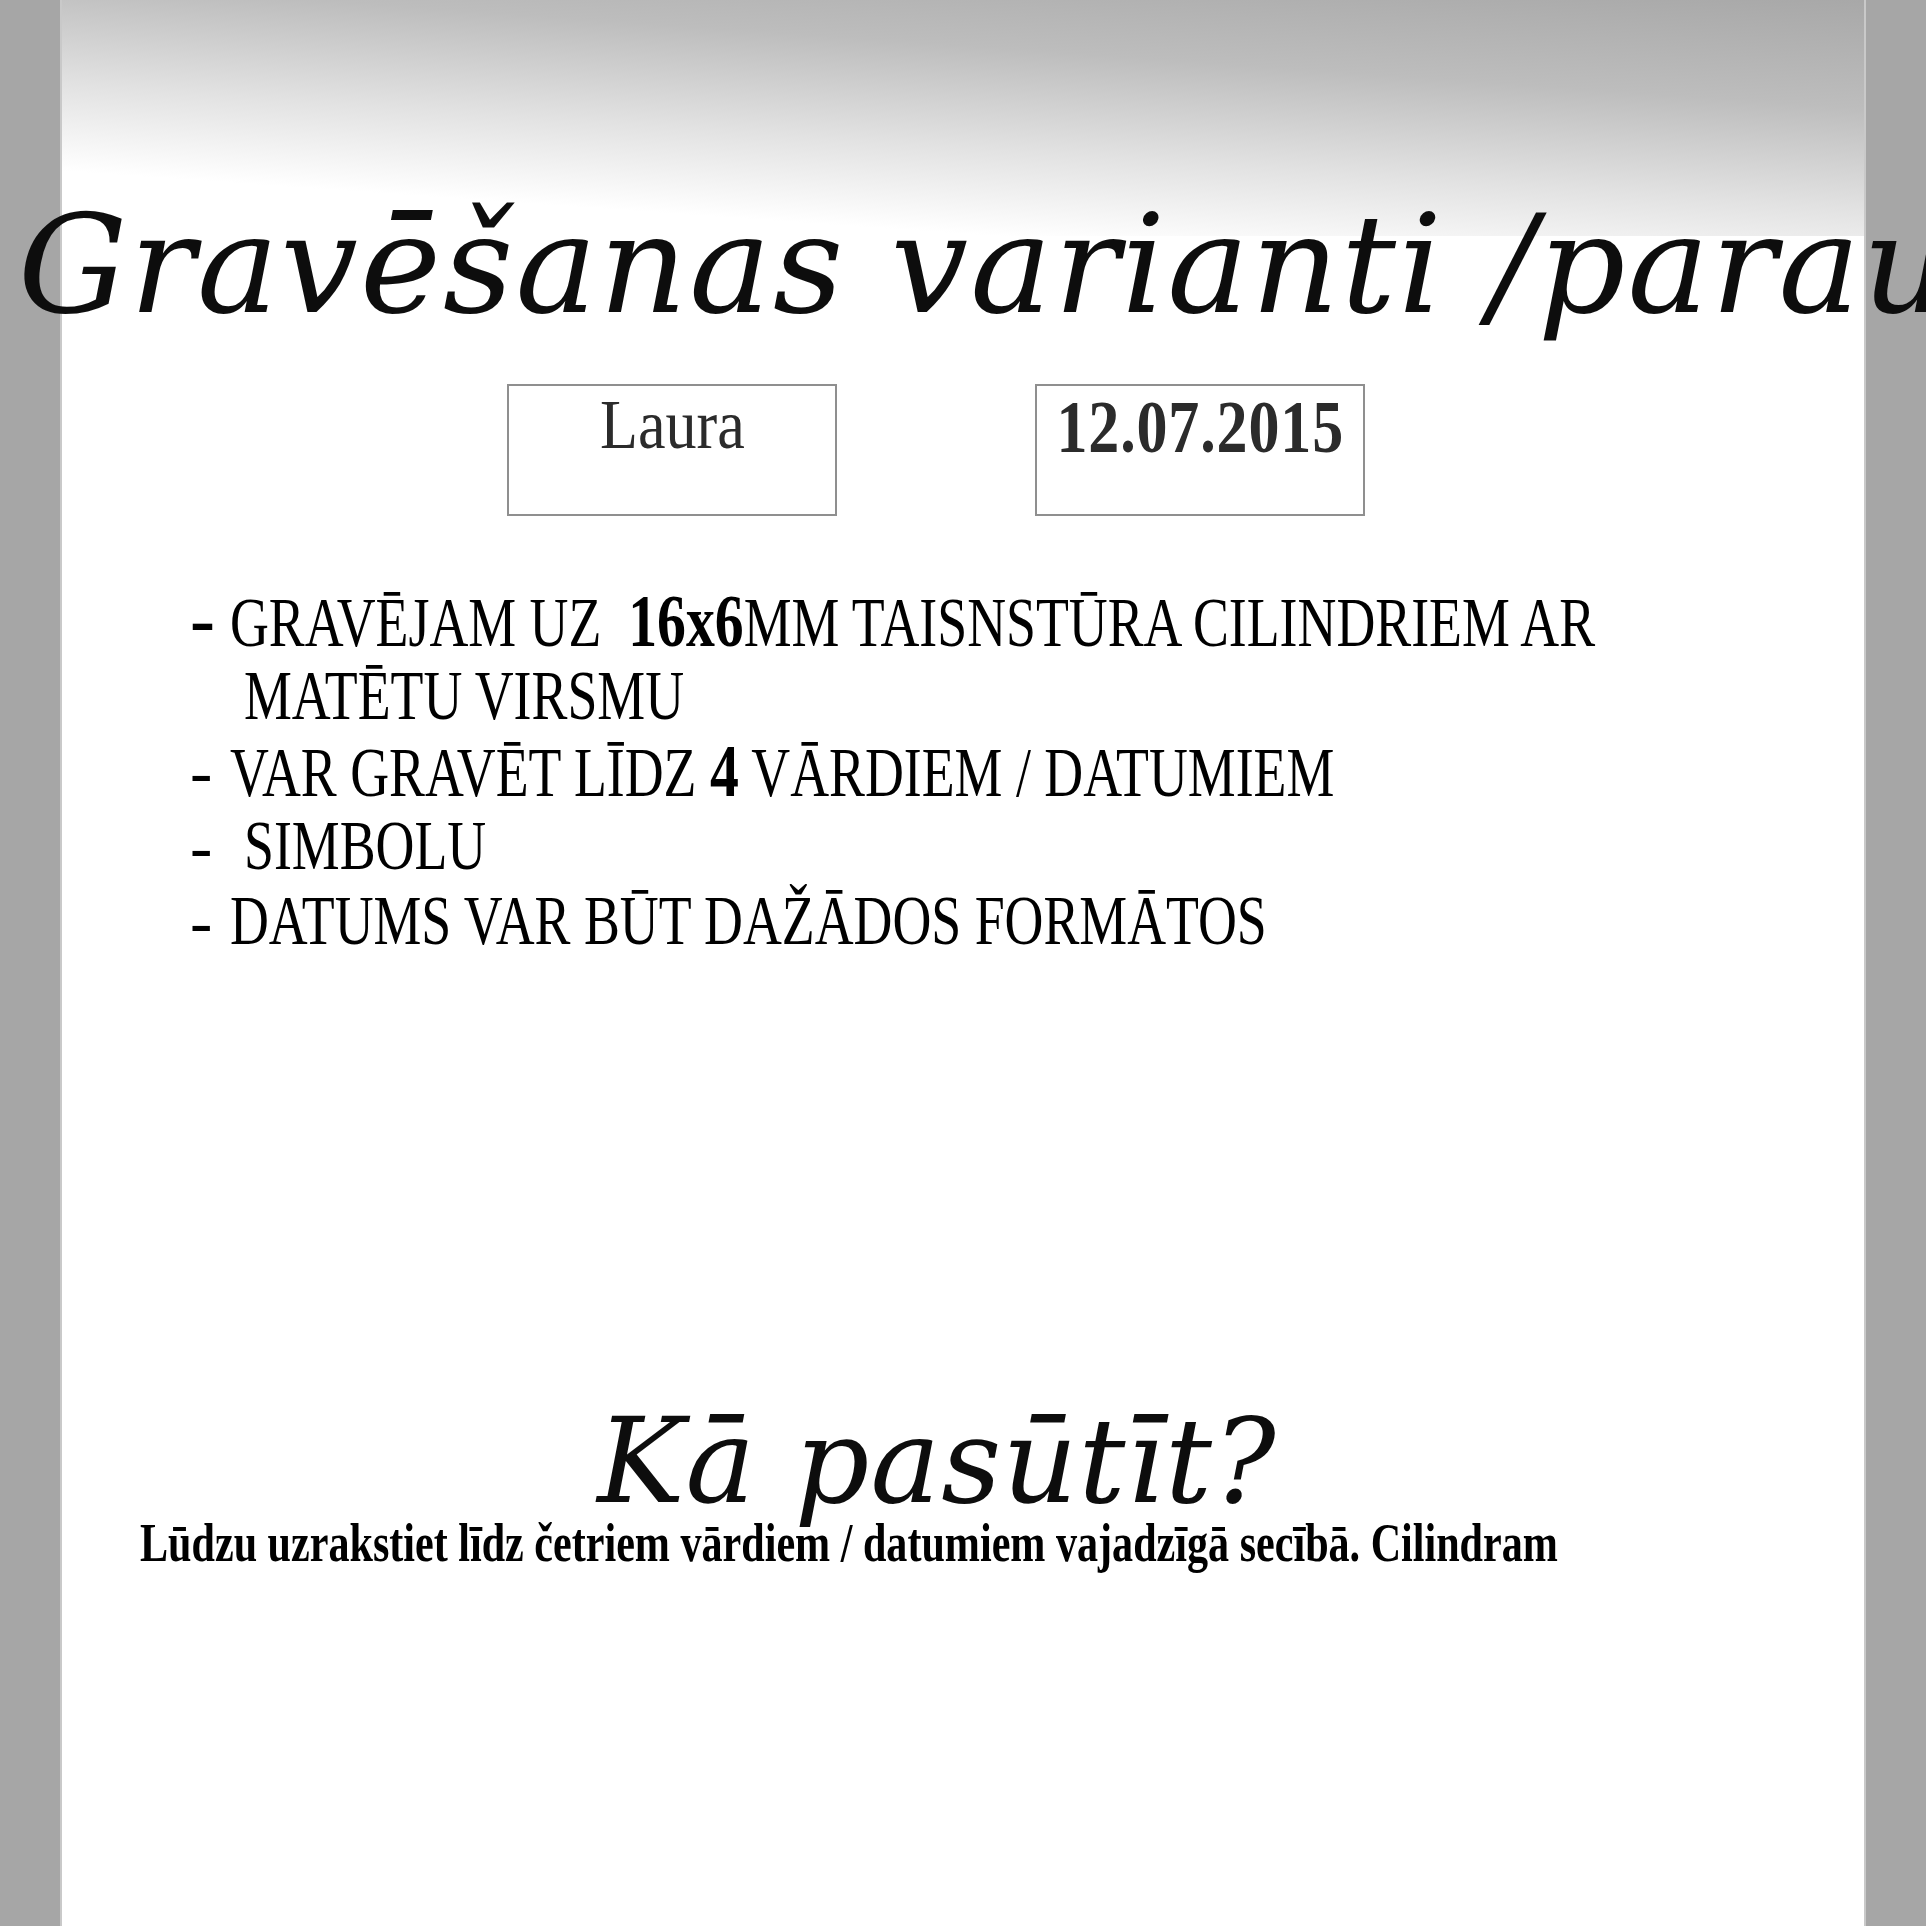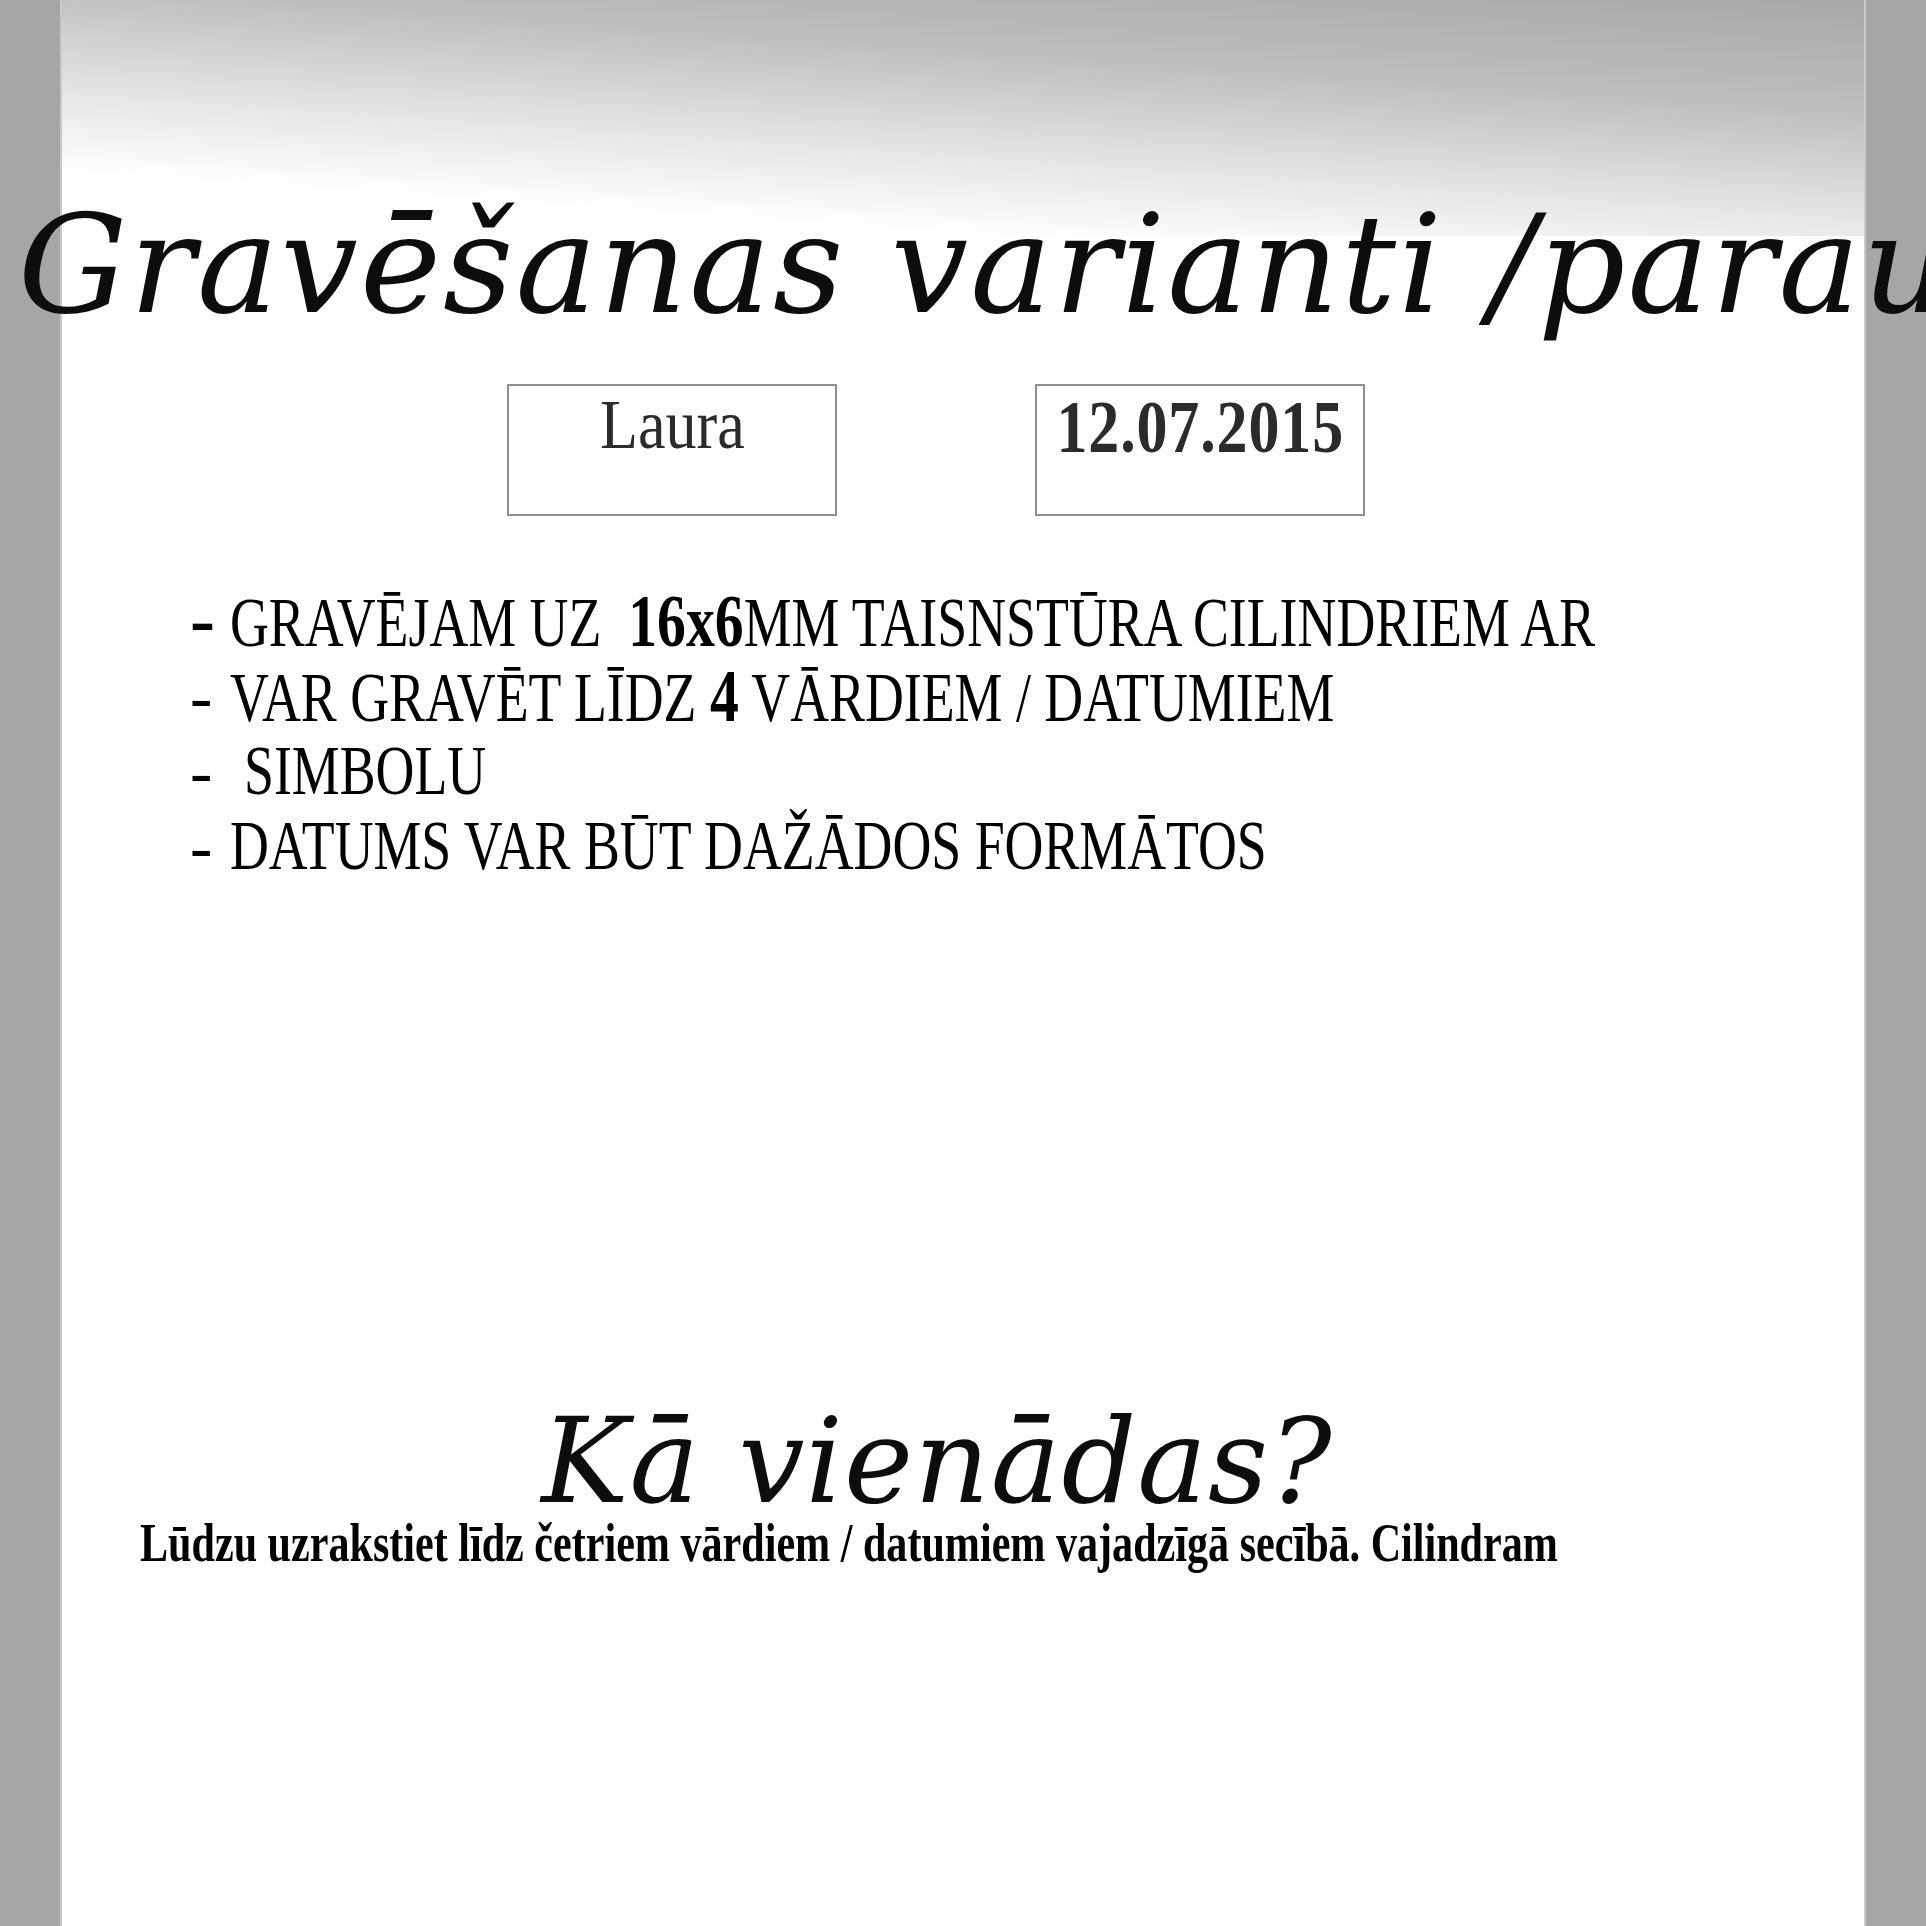--- a/index.html
+++ b/index.html
@@ -88,35 +88,36 @@
     <span class="txt">Laura</span>
   </div>
   <div class="sample-box date">
     <span class="txt">12.07.2015</span>
   </div>
 
   <ul class="bullets">
     <li class="first">
       <span class="marker">-</span>
       <span class="bline"><span class="ln"><span>GRAVĒJAM UZ  </span><b>16x6</b><span>MM TAISNSTŪRA CILINDRIEM AR</span></span></span>
+      <span class="bline cont"><span class="ln">MATĒTU VIRSMU</span></span>
     </li>
     <li>
       <span class="marker">-</span>
       <span class="bline"><span class="ln"><span>VAR GRAVĒT LĪDZ </span><b>4</b><span> VĀRDIEM / DATUMIEM</span></span></span>
     </li>
     <li>
       <span class="marker">-</span>
       <span class="bline cont"><span class="ln">SIMBOLU</span></span>
     </li>
     <li>
       <span class="marker">-</span>
       <span class="bline"><span class="ln">DATUMS VAR BŪT DAŽĀDOS FORMĀTOS</span></span>
     </li>
   </ul>
 
-  <h2 class="script order">Kā vienādas?</h2>
+  <h2 class="script order">Kā pasūtīt?</h2>
 
   <div class="footer-par">
     <span class="fline"><span class="ln">Lūdzu uzrakstiet līdz četriem vārdiem / datumiem vajadzīgā secībā. Cilindram</span></span>
   </div>
 
 </div>
 
 
 </body></html>

